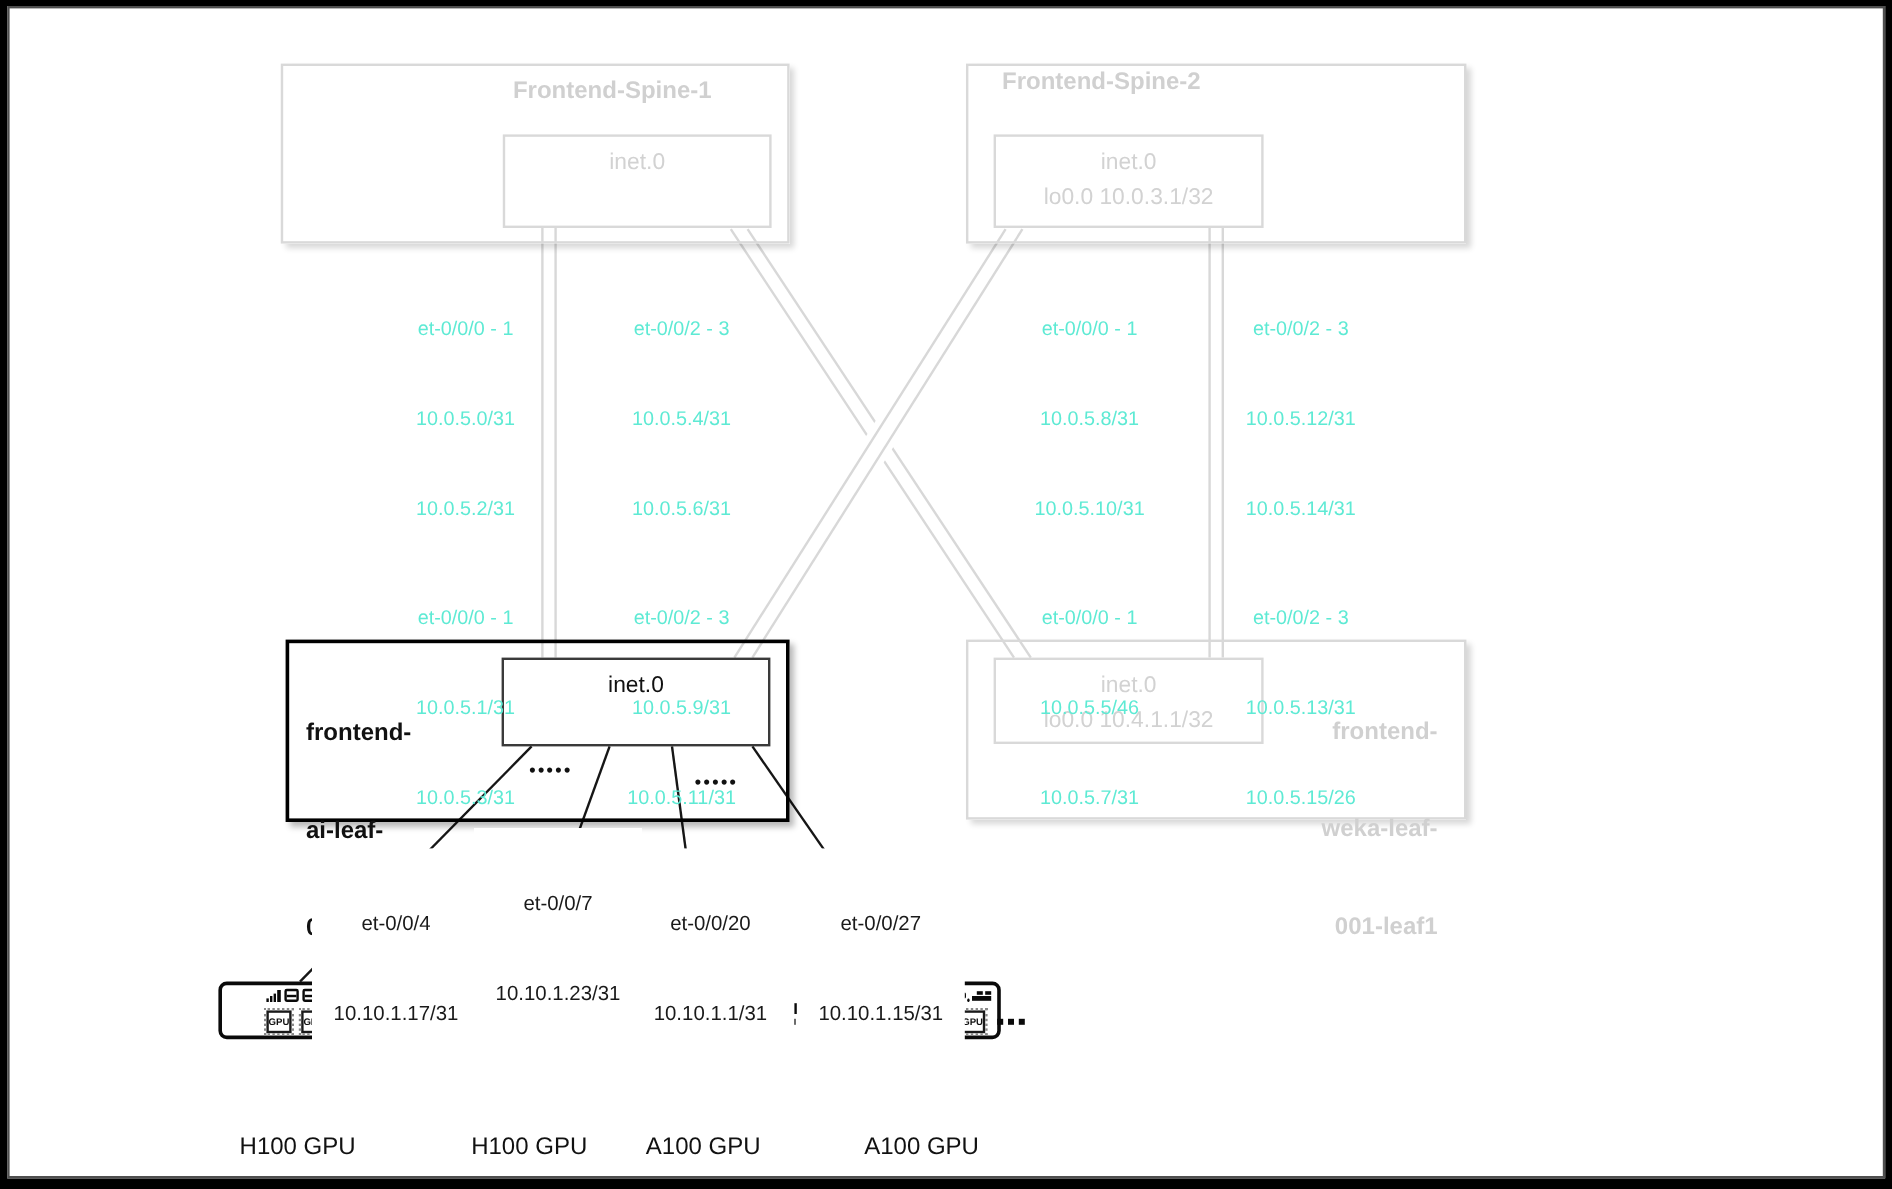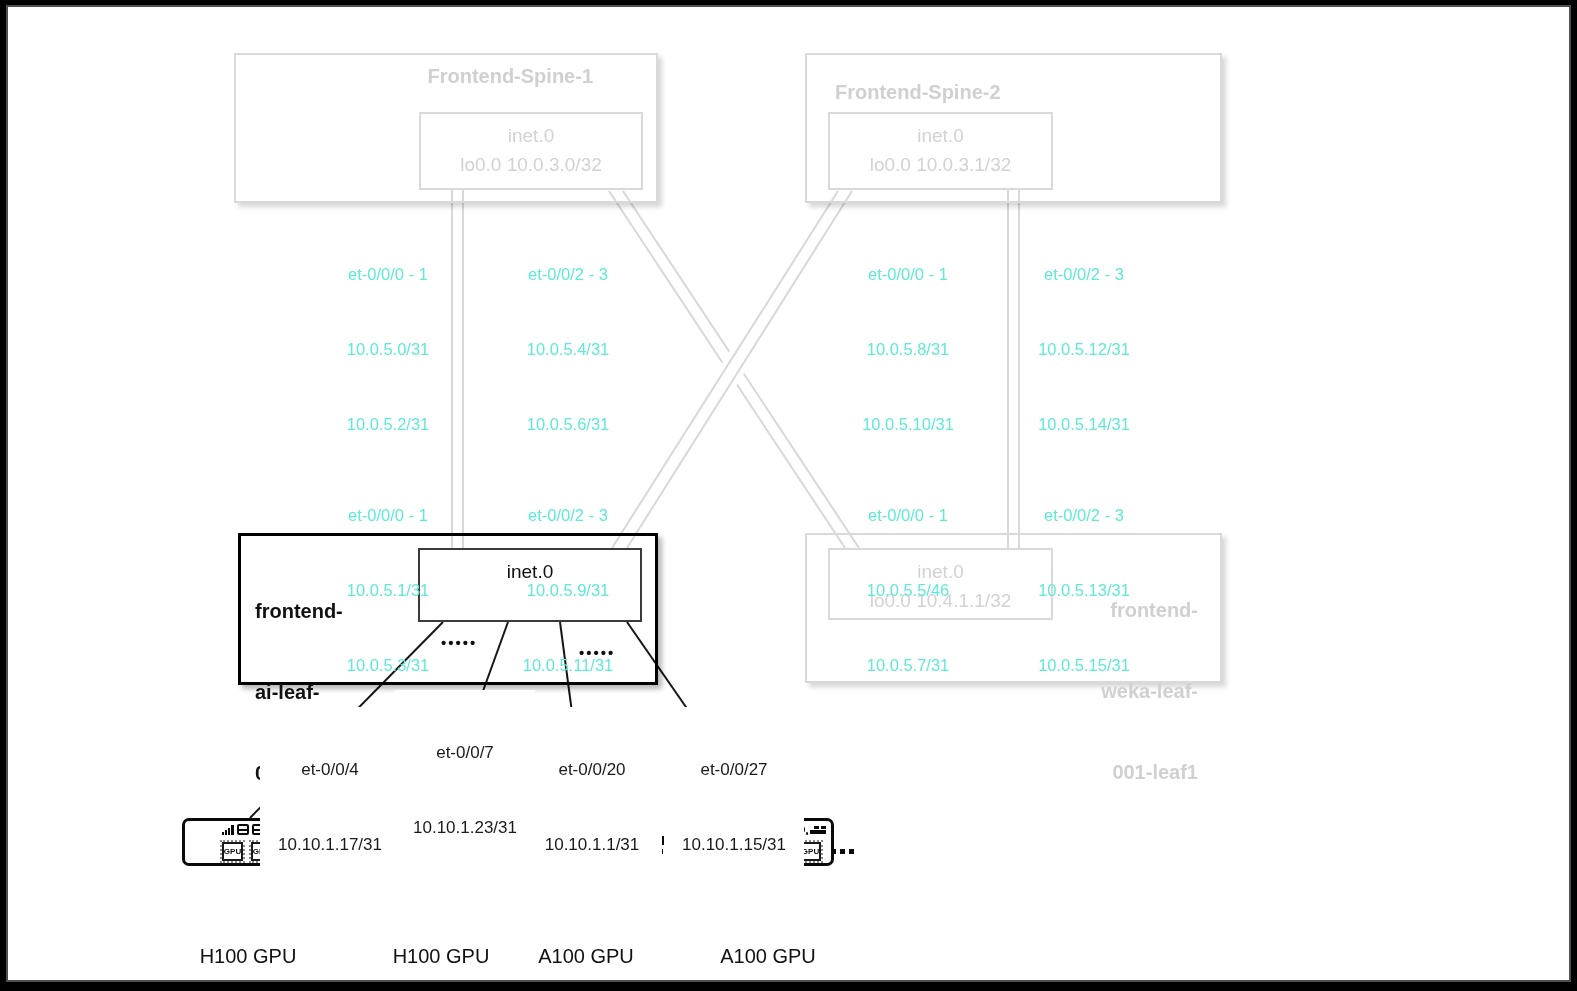--- a/index.html
+++ b/index.html
@@ -117,26 +117,25 @@
       <path d="M508 622 L437 818"></path>
       <path d="M560 622 L586 818"></path>
       <path d="M627 622 L763 818"></path>
     </g>
   </svg>
 
   <div class="node" style="left:234px;top:53px;width:424px;height:150px">
     <div class="node-title" style="right:63px;top:8px">Frontend-Spine-1</div>
     <div class="route-box" style="left:183px;top:57px;width:224px;height:78px">
       <div>inet.0</div>
-      <div>lo0.0 10.0.3.0/32</div>
     </div>
   </div>
 
   <div class="node" style="left:805px;top:53px;width:417px;height:150px">
-    <div class="node-title" style="left:28px;top:24px">Frontend-Spine-2</div>
+    <div class="node-title" style="left:28px;top:0">Frontend-Spine-2</div>
     <div class="route-box" style="left:21px;top:57px;width:225px;height:78px">
       <div>inet.0</div>
       <div>lo0.0 10.0.3.1/32</div>
     </div>
   </div>
 
   <div class="lnk" style="left:322px;top:212px">
     <div>et-0/0/0 - 1</div>
     <div>10.0.5.0/31</div>
     <div>10.0.5.2/31</div>
@@ -167,21 +166,21 @@
     <div>10.0.5.11/31</div>
   </div>
   <div class="lnk" style="left:842px;top:453px">
     <div>et-0/0/0 - 1</div>
     <div>10.0.5.5/46</div>
     <div>10.0.5.7/31</div>
   </div>
   <div class="lnk" style="left:1018px;top:453px">
     <div>et-0/0/2 - 3</div>
     <div>10.0.5.13/31</div>
-    <div>10.0.5.15/31</div>
+    <div>10.0.5.15/26</div>
   </div>
 
   <div class="node leaf-active" style="left:238px;top:533px;width:420px;height:152px">
     <div class="node-title" style="left:14px;top:8px;font-weight:bold">
       <div>frontend-</div>
       <div>ai-leaf-</div>
       <div>001-leaf1</div>
     </div>
     <div class="route-box" style="left:177px;top:12px;width:224px;height:74px">
       <div>inet.0</div>

